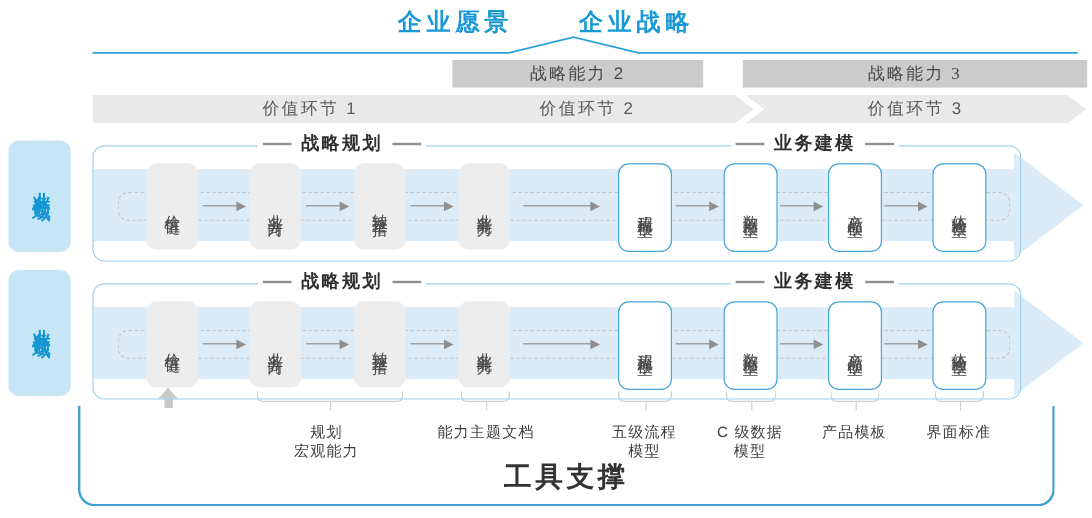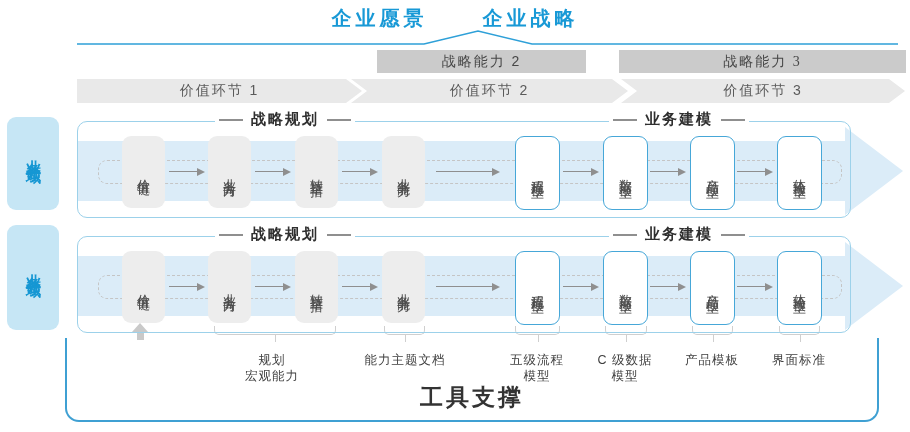--- a/index.html
+++ b/index.html
@@ -74,21 +74,21 @@
     <span>企业愿景</span>
     <span>企业战略</span>
   </div>
   <svg class="topline" width="910" height="50">
     <polyline points="77,44 424,44 478,31 532,44 898,44" fill="none" stroke="#2ea0d8" stroke-width="1.5"></polyline>
   </svg>
 
   <div class="bar" style="left:349px;width:209px;margin-left:28px;">战略能力 2</div>
   <div class="bar" style="left:619px;width:287px;font-family:Liberation Serif, serif;">战略能力 3</div>
 
-  <div class="chev chev-first" style="left:77px;width:285px;">价值环节 1</div>
+  <div class="chev chev-first" style="left:77px;width:285px;padding-left:39px;">价值环节 1</div>
   <div class="chev chev-mid" style="left:351px;width:277px;">价值环节 2</div>
   <div class="chev chev-mid" style="left:621px;width:284px;">价值环节 3</div>
 
   <div class="domain" style="top:117px;height:93px;">业务领域 1</div>
   <div class="domain" style="top:225px;height:105px;">业务领域 2</div>
 
   <div class="row" style="top:121px;">
     <div class="band"></div>
     <div class="bandtip"></div>
     <div class="dashed"></div>

